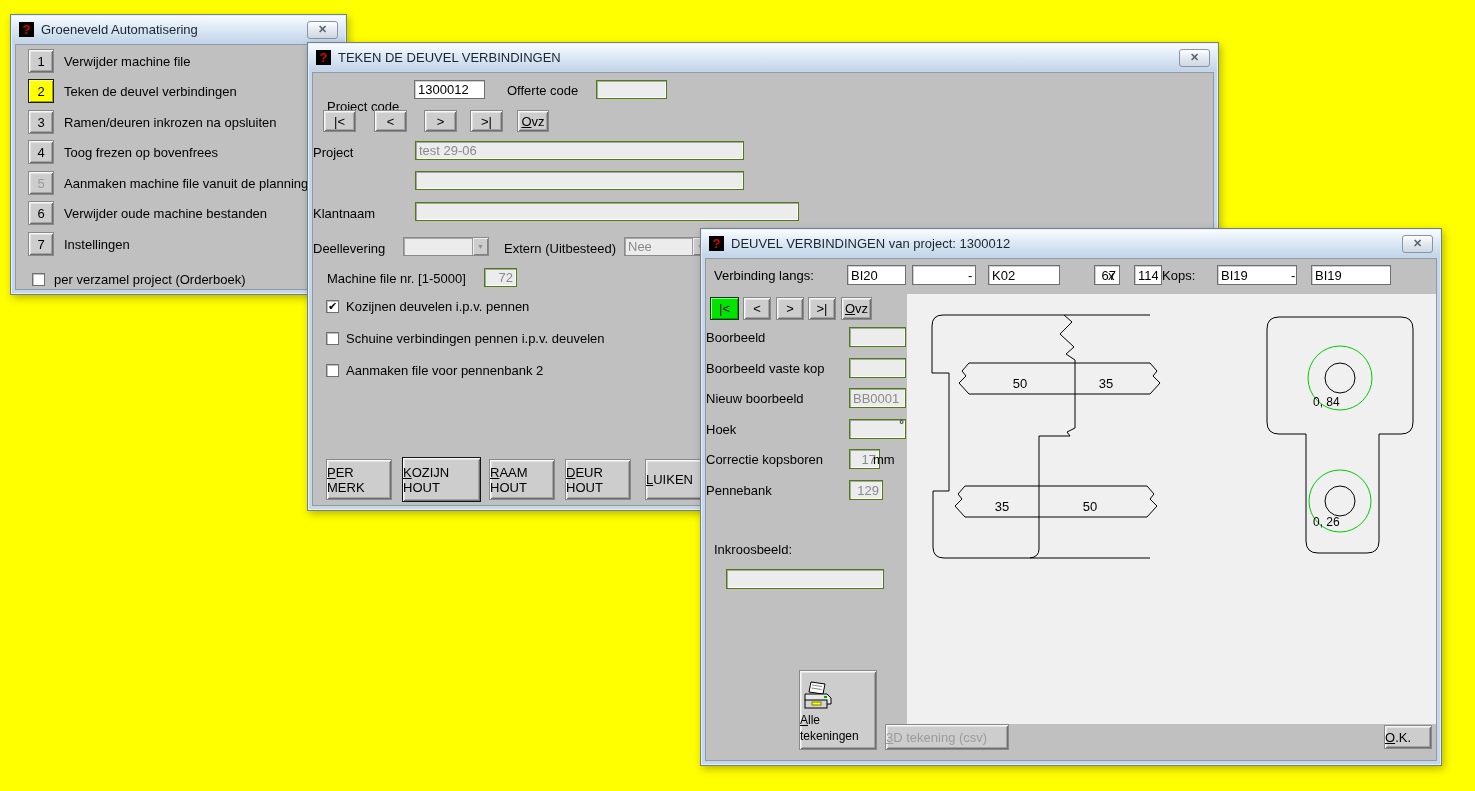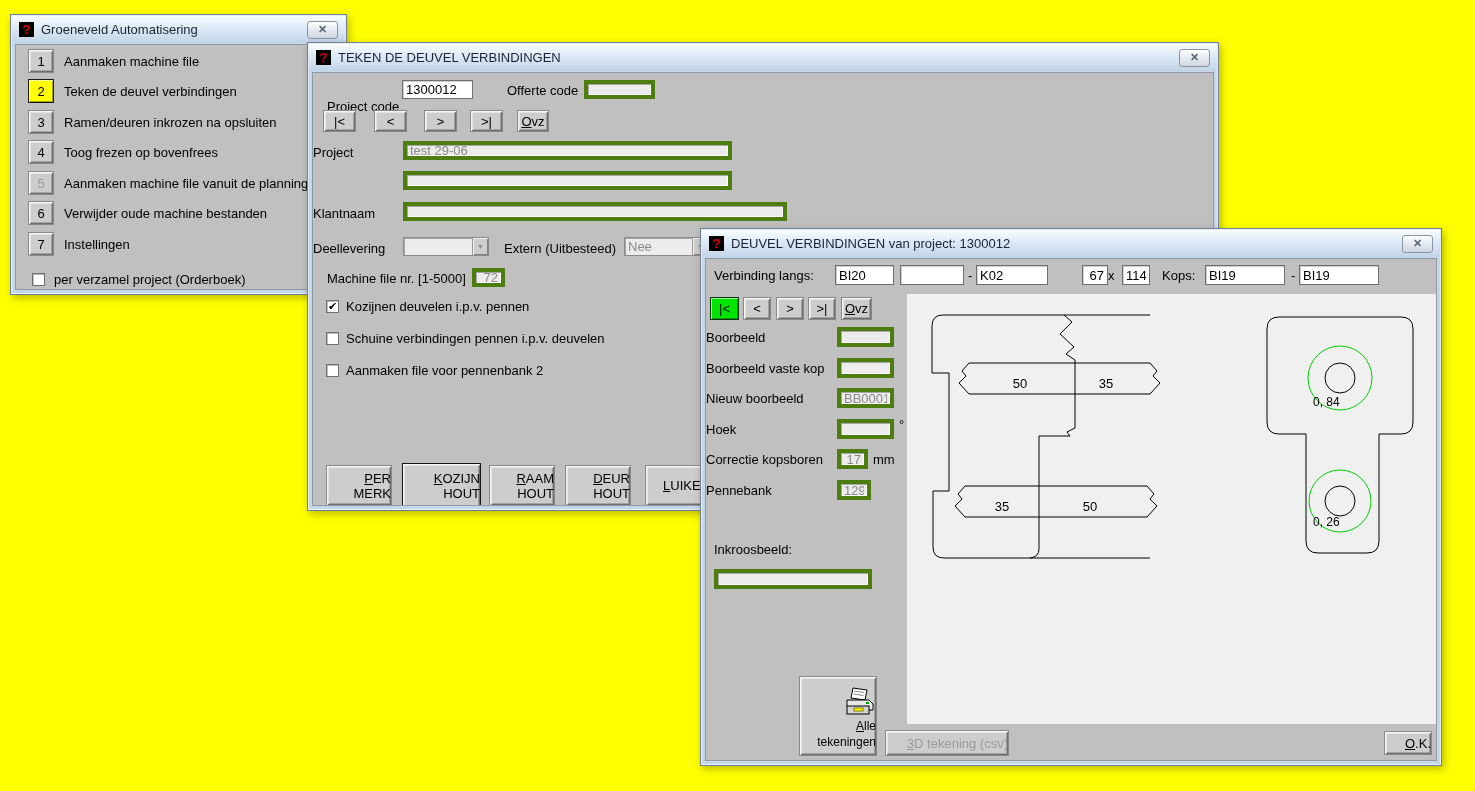--- a/index.html
+++ b/index.html
@@ -18,30 +18,30 @@
     background:linear-gradient(#fefefe,#e6ebf1 45%,#cfd7e1);display:flex;align-items:center;
     justify-content:center;color:#5a6675;font-size:11px;font-weight:bold;cursor:default;}
   .content{position:absolute;left:4px;right:4px;top:29px;bottom:4px;
     background:var(--content,#c0c0c0);border:1px solid #8f9aa7;overflow:hidden;}
 
   .lbl{position:absolute;font-size:13px;color:#000;white-space:nowrap;}
   .lbl.r{text-align:left;}
 
   .raised{background:#cdcdcd;border:1px solid #898989;
     box-shadow:inset 1px 1px 0 #f7f7f7, inset -1px -1px 0 #6f6f6f, inset 2px 2px 0 #e3e3e3, inset -2px -2px 0 #a2a2a2;}
-  .btn{position:absolute;display:flex;flex-direction:column;align-items:flex-end;justify-content:center;
-    font-size:13px;color:#000;text-align:center;line-height:15px;cursor:default;margin-top:6px;}
+  .btn{position:absolute;display:flex;flex-direction:column;align-items:flex-start;justify-content:center;
+    font-size:13px;color:#000;text-align:center;line-height:15px;cursor:default;}
   .btn.focused{border:1px solid #151515;}
   .u{text-decoration:underline;}
 
   .tfield{position:absolute;font-size:13px;padding:0 3px;
-    font-family:"Liberation Sans",sans-serif;outline:none;}
+    font-family:"Liberation Sans",sans-serif;outline:none;margin-left:12px;}
   .white{background:#fff;border:1px solid #6f6f6f;color:#000;
     box-shadow:inset 1px 1px 0 #cfcfcf;}
-  .gray{background:#ececec;border:4px solid #4d7c0f;color:#8a8a8a;
+  .gray{background:#ececec;border:1px solid #4d7c0f;color:#8a8a8a;
     box-shadow:inset 1px 1px 0 #a7a7a7, inset -1px -1px 0 #ffffff;}
   .ralign{text-align:right;}
 
   .dropdown{position:absolute;height:19px;background:#ececec;border:1px solid #8a8a8a;
     box-shadow:inset 1px 1px 0 #a7a7a7;display:flex;}
   .ddval{flex:1;font-size:13px;color:#8a8a8a;padding:1px 3px;overflow:hidden;}
   .ddbtn{width:16px;background:#cdcdcd;border-left:1px solid #9a9a9a;
     box-shadow:inset 1px 1px 0 #f0f0f0, inset -1px -1px 0 #808080;
     display:flex;align-items:center;justify-content:center;font-size:7px;color:#8d8d8d;}
 
@@ -74,21 +74,21 @@
   <div class="titlebar">
     <span class="helpic">?</span>
     <span class="title">Groeneveld Automatisering</span>
     <span class="closebtn">
         <span>✕</span>
       </span>
   </div>
   <div class="content">
     <div class="menurow" style="top:4px">
       <div class="numbtn raised">1</div>
-      <div class="menulabel">Aanmaken machine file</div>
+      <div class="menulabel">Verwijder machine file</div>
     </div>
     <div class="menurow" style="top:34px">
       <div class="numbtn sel">2</div>
       <div class="menulabel">Teken de deuvel verbindingen</div>
     </div>
     <div class="menurow" style="top:65px">
       <div class="numbtn raised">3</div>
       <div class="menulabel">Ramen/deuren inkrozen na opsluiten</div>
     </div>
     <div class="menurow" style="top:95px">

